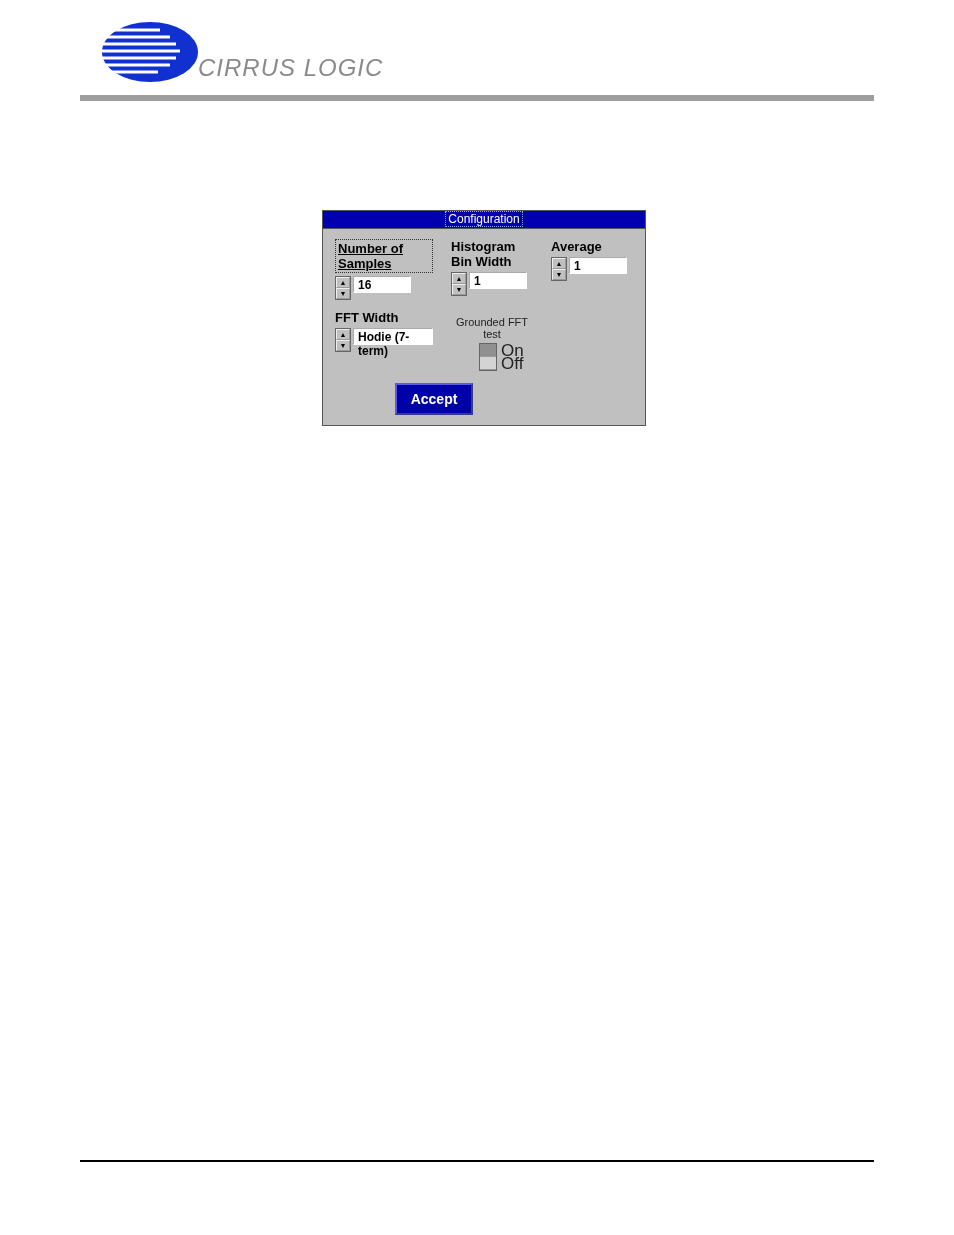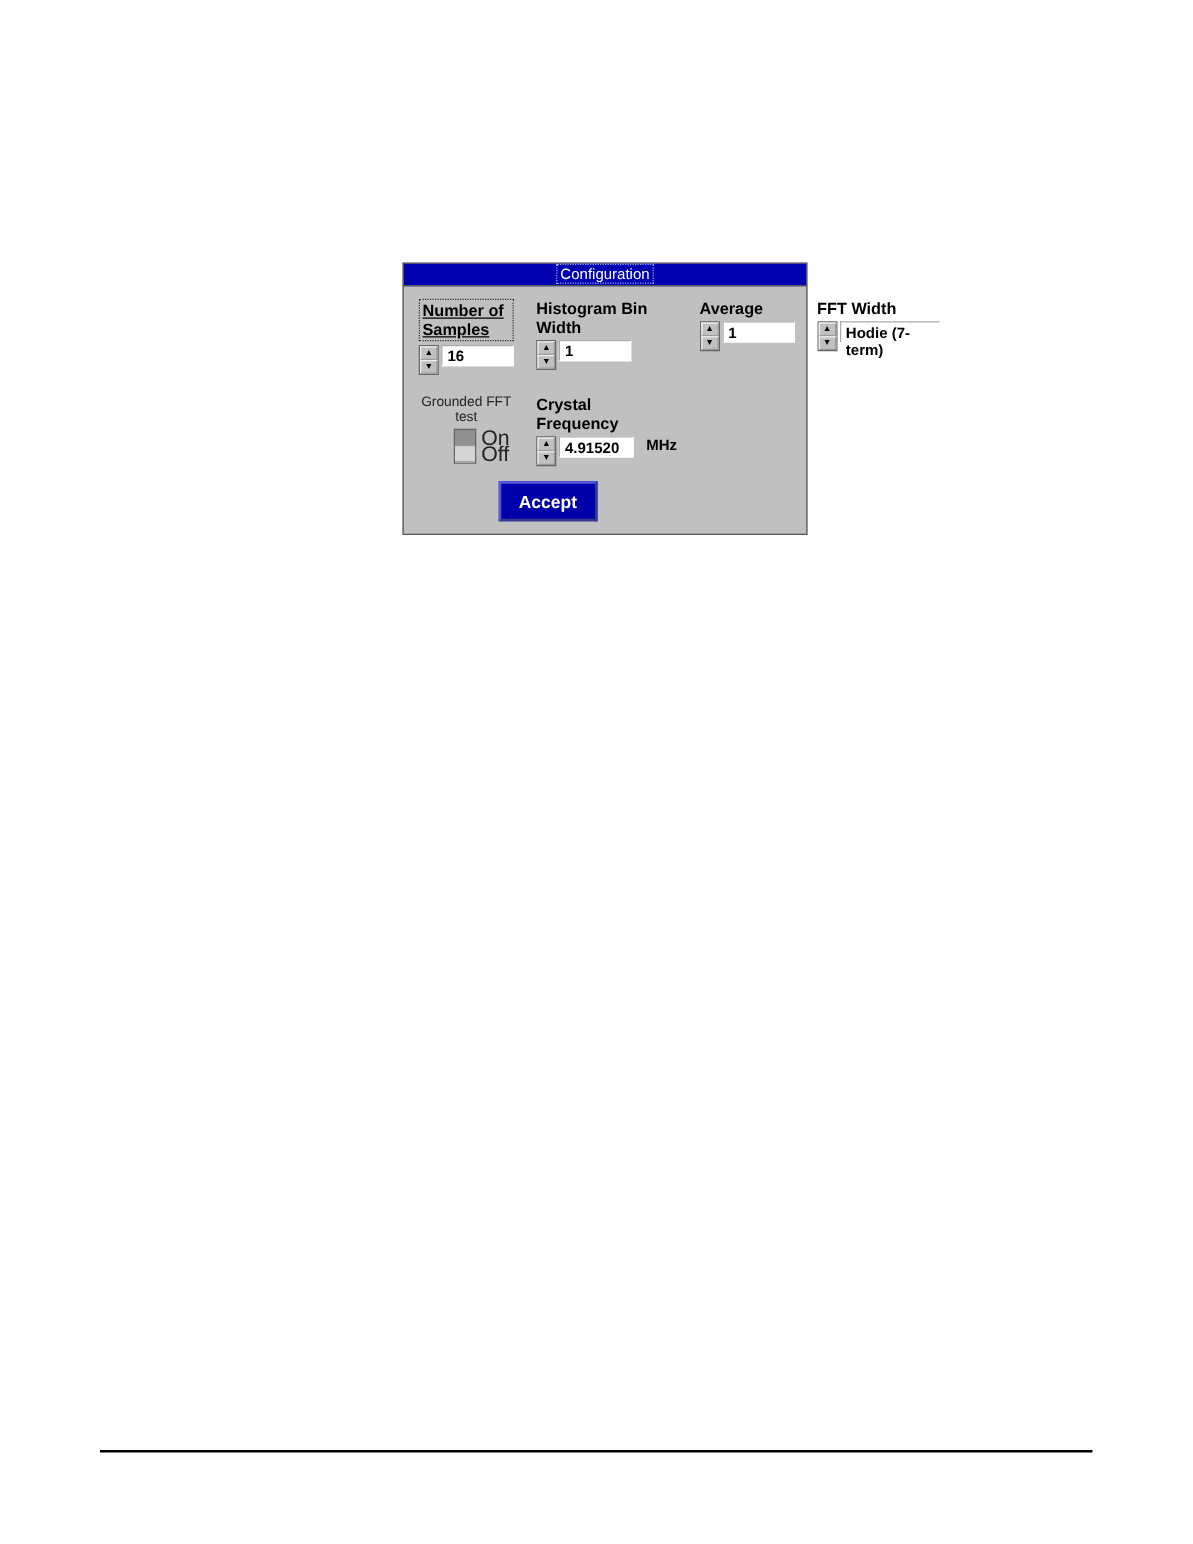--- a/index.html
+++ b/index.html
@@ -58,21 +58,21 @@
     padding: 1px 0 2px 0;
     border-bottom: 1px solid #555;
   }
   .titlebar span {
     border: 1px dotted #88aaff;
     padding: 0 2px;
   }
   .win-body {
     padding: 10px 12px 10px 12px;
     display: grid;
-    grid-template-columns: 1fr 1fr 1fr 1fr;
+    grid-template-columns: 1fr 1fr 1fr;
     column-gap: 18px;
     row-gap: 10px;
   }
   .group {
     font-size: 13px;
     color: #000;
   }
   .label {
     font-weight: bold;
     margin-bottom: 3px;
@@ -179,20 +179,40 @@
     right: 80px;
     top: 1160px;
     height: 2px;
     background: #000;
   }
 </style>
 </head>
 <body>
 
 <div class="page">
+  <div class="header">
+    <div class="logo-area">
+      <div class="logo-graphic">
+        <svg viewBox="0 0 120 65" width="120" height="65">
+          <ellipse cx="70" cy="32" rx="48" ry="30" fill="#1030d0"></ellipse>
+          <g stroke="#ffffff" stroke-width="3">
+            <line x1="0" y1="10" x2="80" y2="10"></line>
+            <line x1="0" y1="17" x2="90" y2="17"></line>
+            <line x1="0" y1="24" x2="96" y2="24"></line>
+            <line x1="0" y1="31" x2="100" y2="31"></line>
+            <line x1="0" y1="38" x2="96" y2="38"></line>
+            <line x1="0" y1="45" x2="90" y2="45"></line>
+            <line x1="0" y1="52" x2="78" y2="52"></line>
+          </g>
+        </svg>
+      </div>
+      <div class="logo-text">CIRRUS LOGIC</div>
+    </div>
+    <div class="hr-thick"></div>
+  </div>
 
   <div class="config-window">
     <div class="titlebar">
       <span>Configuration</span>
     </div>
     <div class="win-body">
 
       <div class="group">
         <div class="label dotted">Number of Samples</div>
         <div class="spin-row">
@@ -244,31 +264,20 @@
             <div class="slot on"></div>
             <div class="slot off"></div>
           </div>
           <div class="toggle-labels">
             <div>On</div>
             <div>Off</div>
           </div>
         </div>
       </div>
 
-      <div class="group" style="margin-top:6px;">
-        <div class="label">Crystal Frequency</div>
-        <div class="spin-row">
-          <div class="spinner">
-            <div class="btn">▲</div>
-            <div class="btn">▼</div>
-          </div>
-          <div class="spin-input w65">4.91520</div>
-          <span class="unit">MHz</span>
-        </div>
-      </div>
 
       <div class="accept-row">
         <button class="accept-btn">Accept</button>
       </div>
 
     </div>
   </div>
 
   <div class="footer-rule"></div>
 </div>

